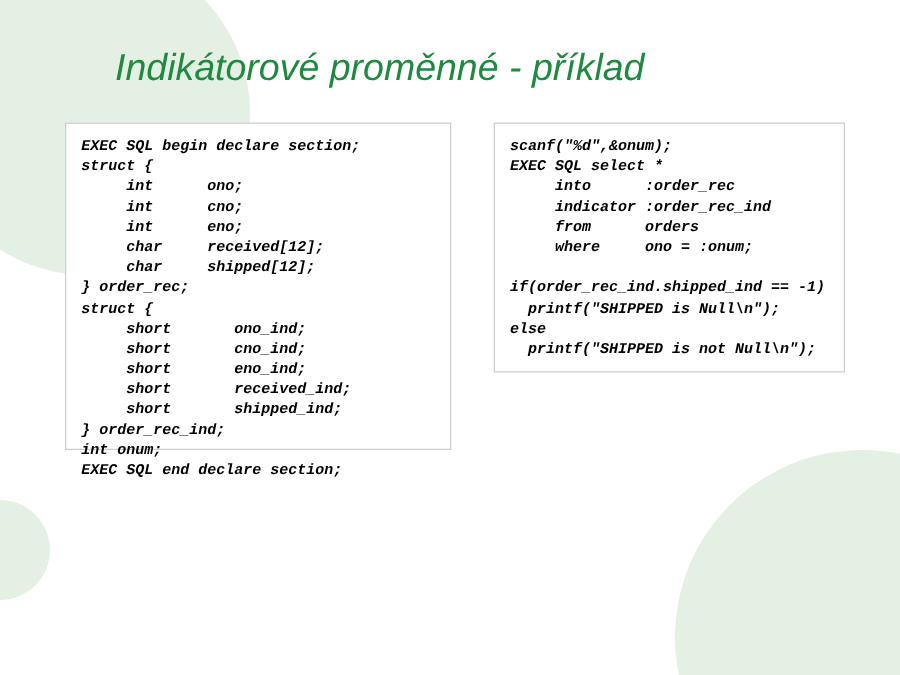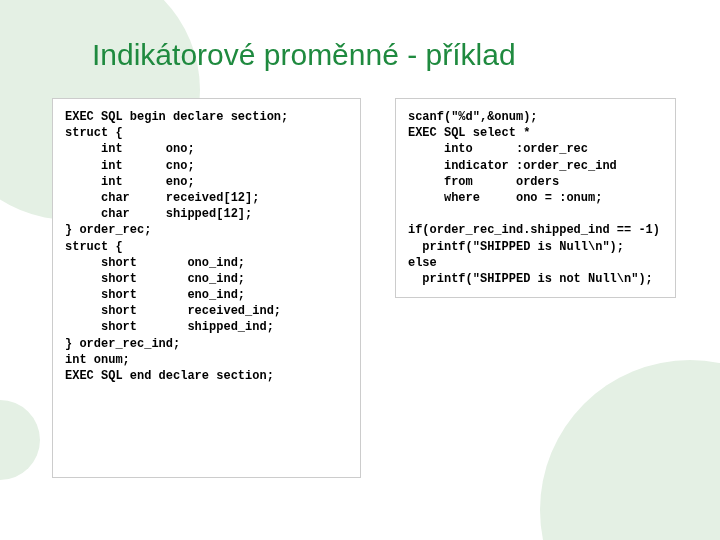--- a/index.html
+++ b/index.html
@@ -1,15 +1,15 @@
 <!DOCTYPE html>
 <html><head>
 <meta charset="utf-8">
 <style>
-  * { margin: 0; padding: 0; box-sizing: border-box; }
+  * { margin: 0; padding: 0; box-sizing: border-box; font-style: italic; }
   body {
     width: 720px;
     height: 540px;
     background: #fff;
     font-family: Arial, sans-serif;
     position: relative;
     overflow: hidden;
   }
   .bg-shape1 {
     position: absolute;
@@ -60,21 +60,21 @@
     background: #fff;
     border: 1px solid #ccc;
     padding: 10px 12px;
     font-family: "Courier New", monospace;
     font-size: 12px;
     font-weight: bold;
     line-height: 1.35;
     white-space: pre;
     color: #000;
   }
-  .code-left { width: 310px; height: 380px; }
+  .code-left { width: 310px; height: 262px; }
   .code-right { width: 282px; height: 200px; }
 </style>
 </head>
 <body>
 
 <div class="bg-shape1"></div>
 <div class="bg-shape2"></div>
 <div class="bg-shape3"></div>
 
 <h1 class="title">Indikátorové proměnné - příklad</h1>

